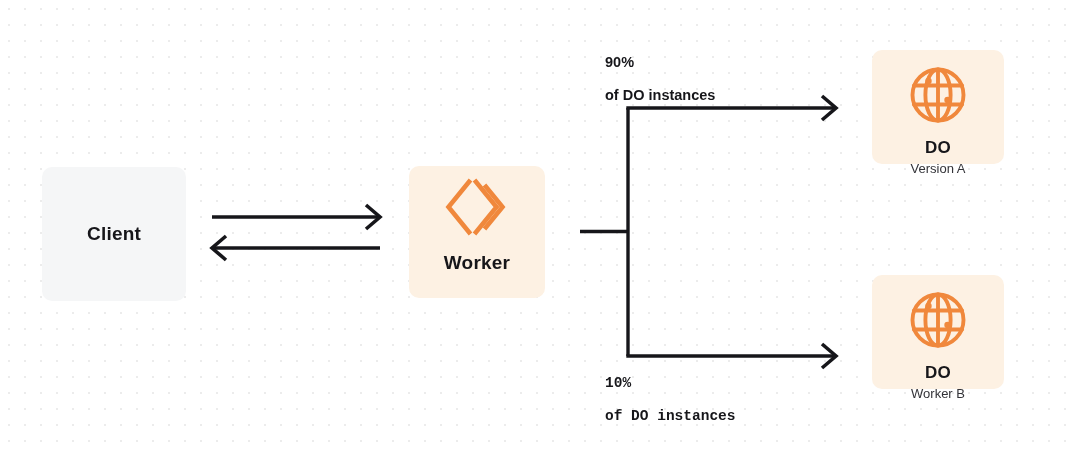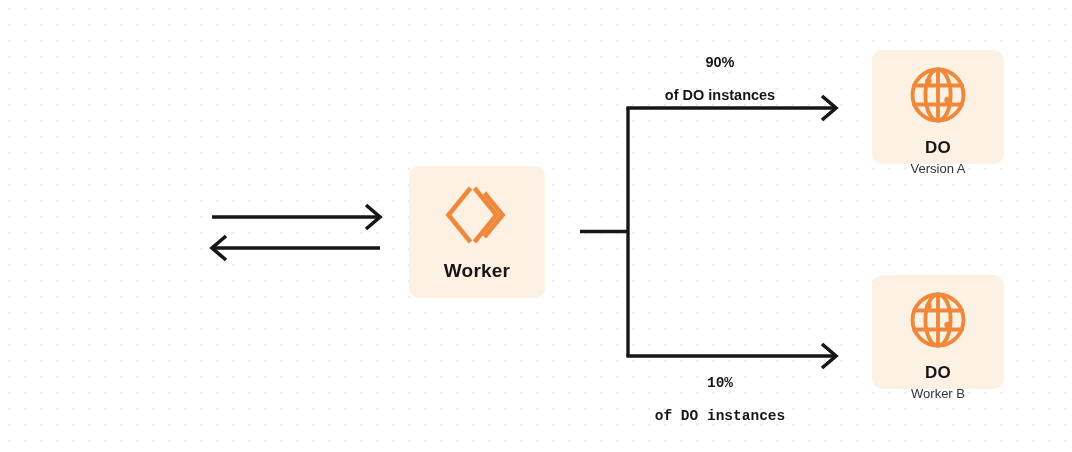--- a/index.html
+++ b/index.html
@@ -53,21 +53,21 @@
   }
 
   
   #worker-node {
     left: 409px;
     top: 166px;
     width: 136px;
     height: 132px;
     background: #fdf1e3;
     justify-content: flex-start;
-    padding-top: 18px;
+    padding-top: 10px;
   }
   .worker-logo {
     width: 66px;
     height: 62px;
     display: block;
   }
   .worker-label {
     margin-top: 14px;
     font-size: 19px;
     font-weight: bold;
@@ -125,21 +125,21 @@
     stroke: #16161a;
     stroke-width: 3.6;
     fill: none;
     stroke-linecap: butt;
     stroke-linejoin: miter;
   }
 
   
   .edge-label {
     position: absolute;
-    text-align: center;
+    text-align: left;
     font-size: 14.5px;
     font-weight: bold;
     color: #16161a;
     line-height: 1.42;
     white-space: nowrap;
   }
   #label-top {
     left: 605px;
     top: 52px;
     width: 230px;
@@ -179,20 +179,23 @@
       <path class="conn-line" d="M 626.3 108 L 834 108"></path>
       <path class="conn-head" d="M 822 96 L 836 108 L 822 120"></path>
     </g>
 
     <g>
       <path class="conn-line" d="M 626.3 356 L 834 356"></path>
       <path class="conn-head" d="M 822 344 L 836 356 L 822 368"></path>
     </g>
   </svg>
 
+  <div class="node" id="client-node">
+    <span class="client-label">Client</span>
+  </div>
 
   <div class="node" id="worker-node">
     <span>
       <svg class="worker-logo" viewBox="0 0 66 62" xmlns="http://www.w3.org/2000/svg" fill="none" stroke="#f0883c" stroke-width="4.6" stroke-linejoin="miter" stroke-linecap="butt">
 
         <path d="M 26.5 4 L 4.5 31 L 26.5 58"></path>
 
         <path d="M 30.5 4 L 52.5 31 L 30.5 58"></path>
 
         <path d="M 40.5 9 L 58.5 31 L 40.5 53"></path>

